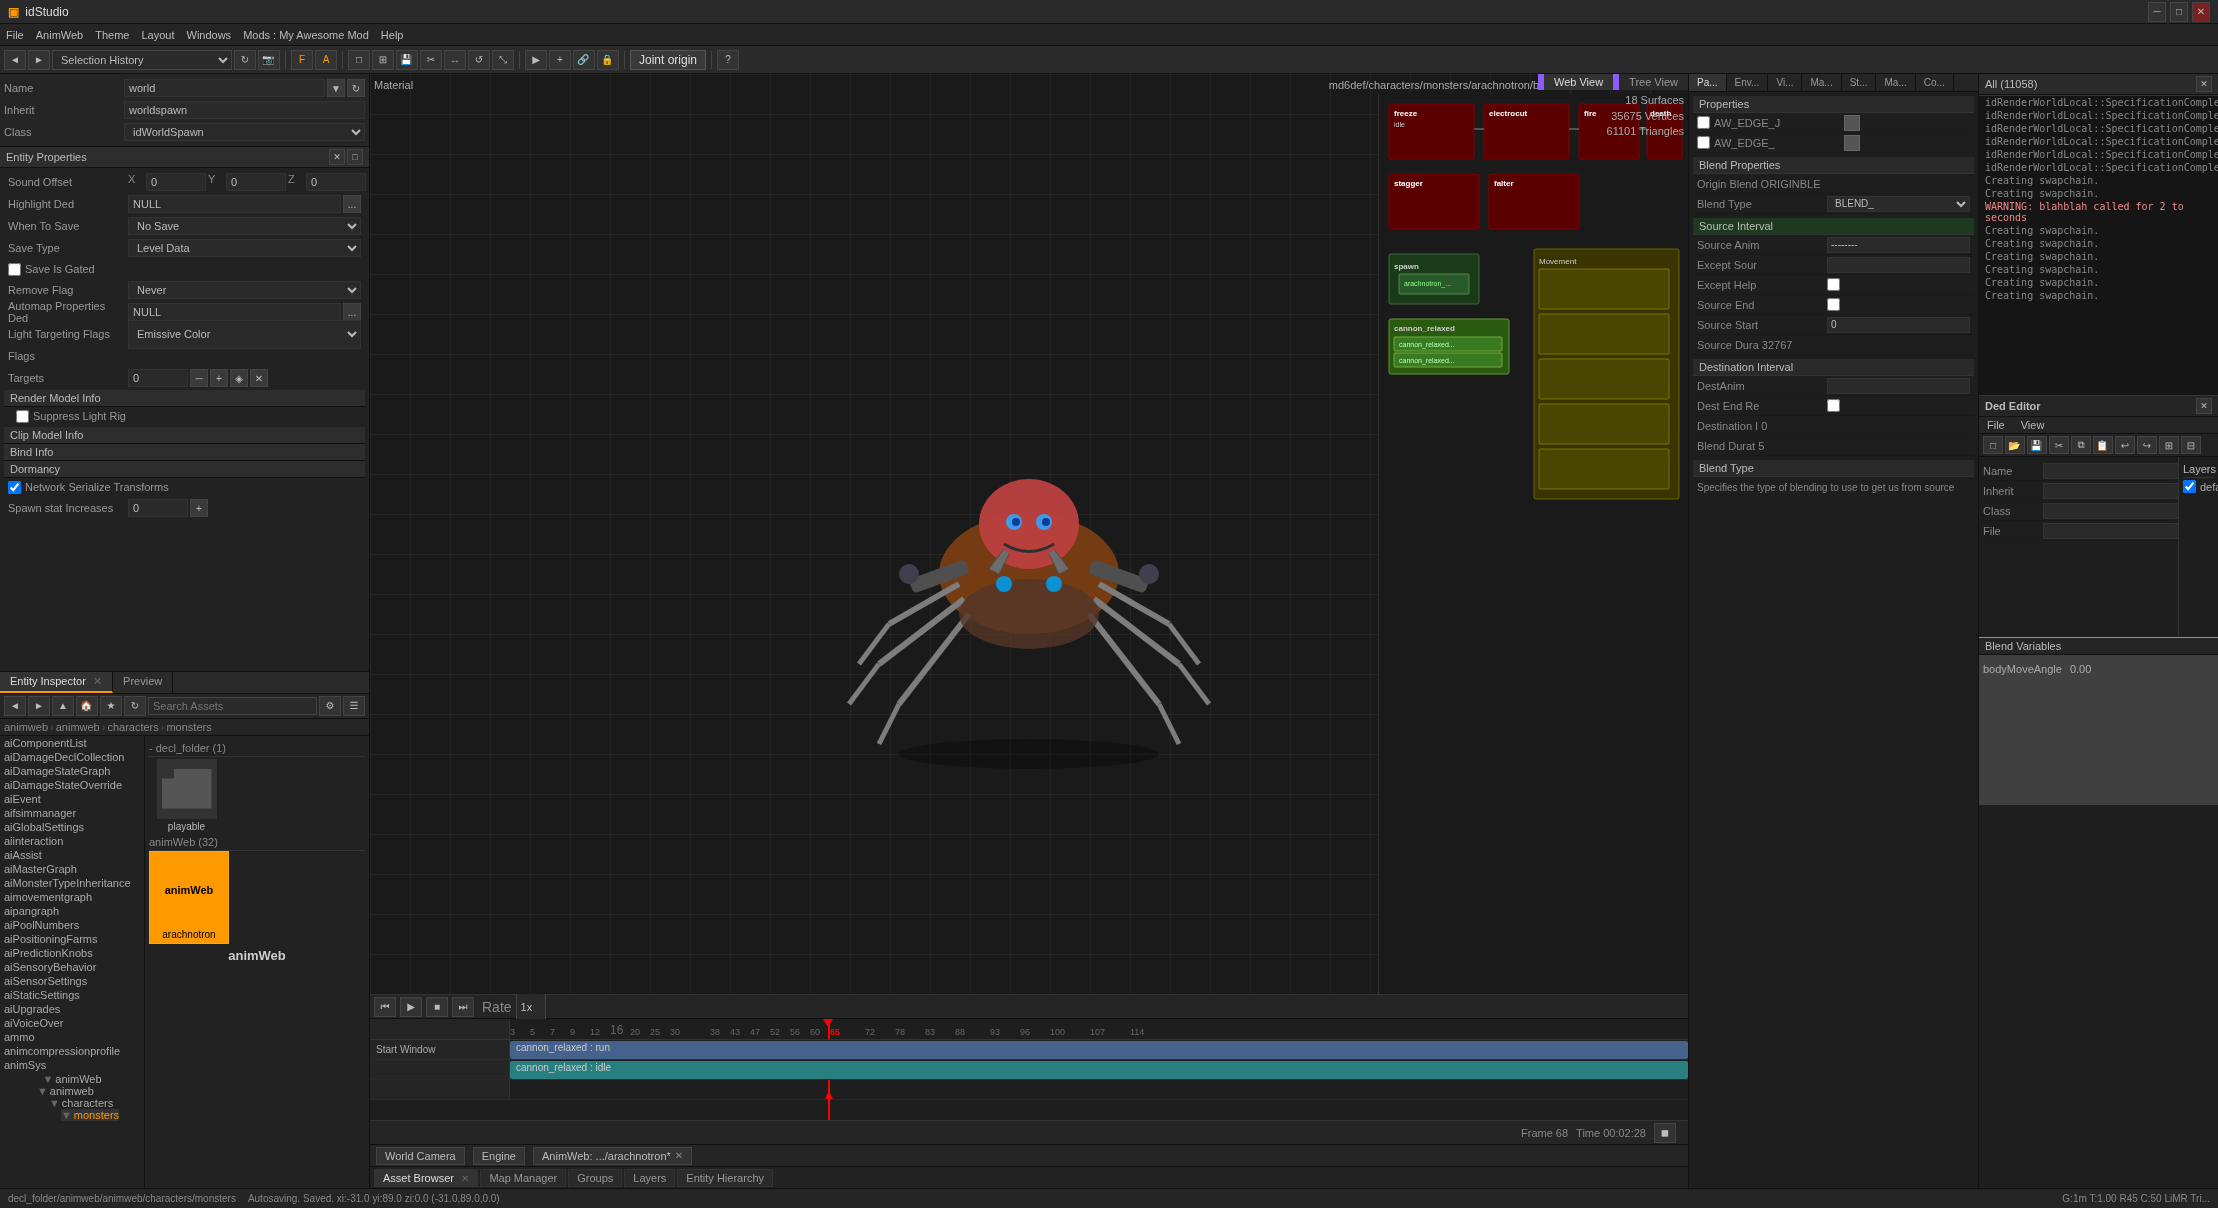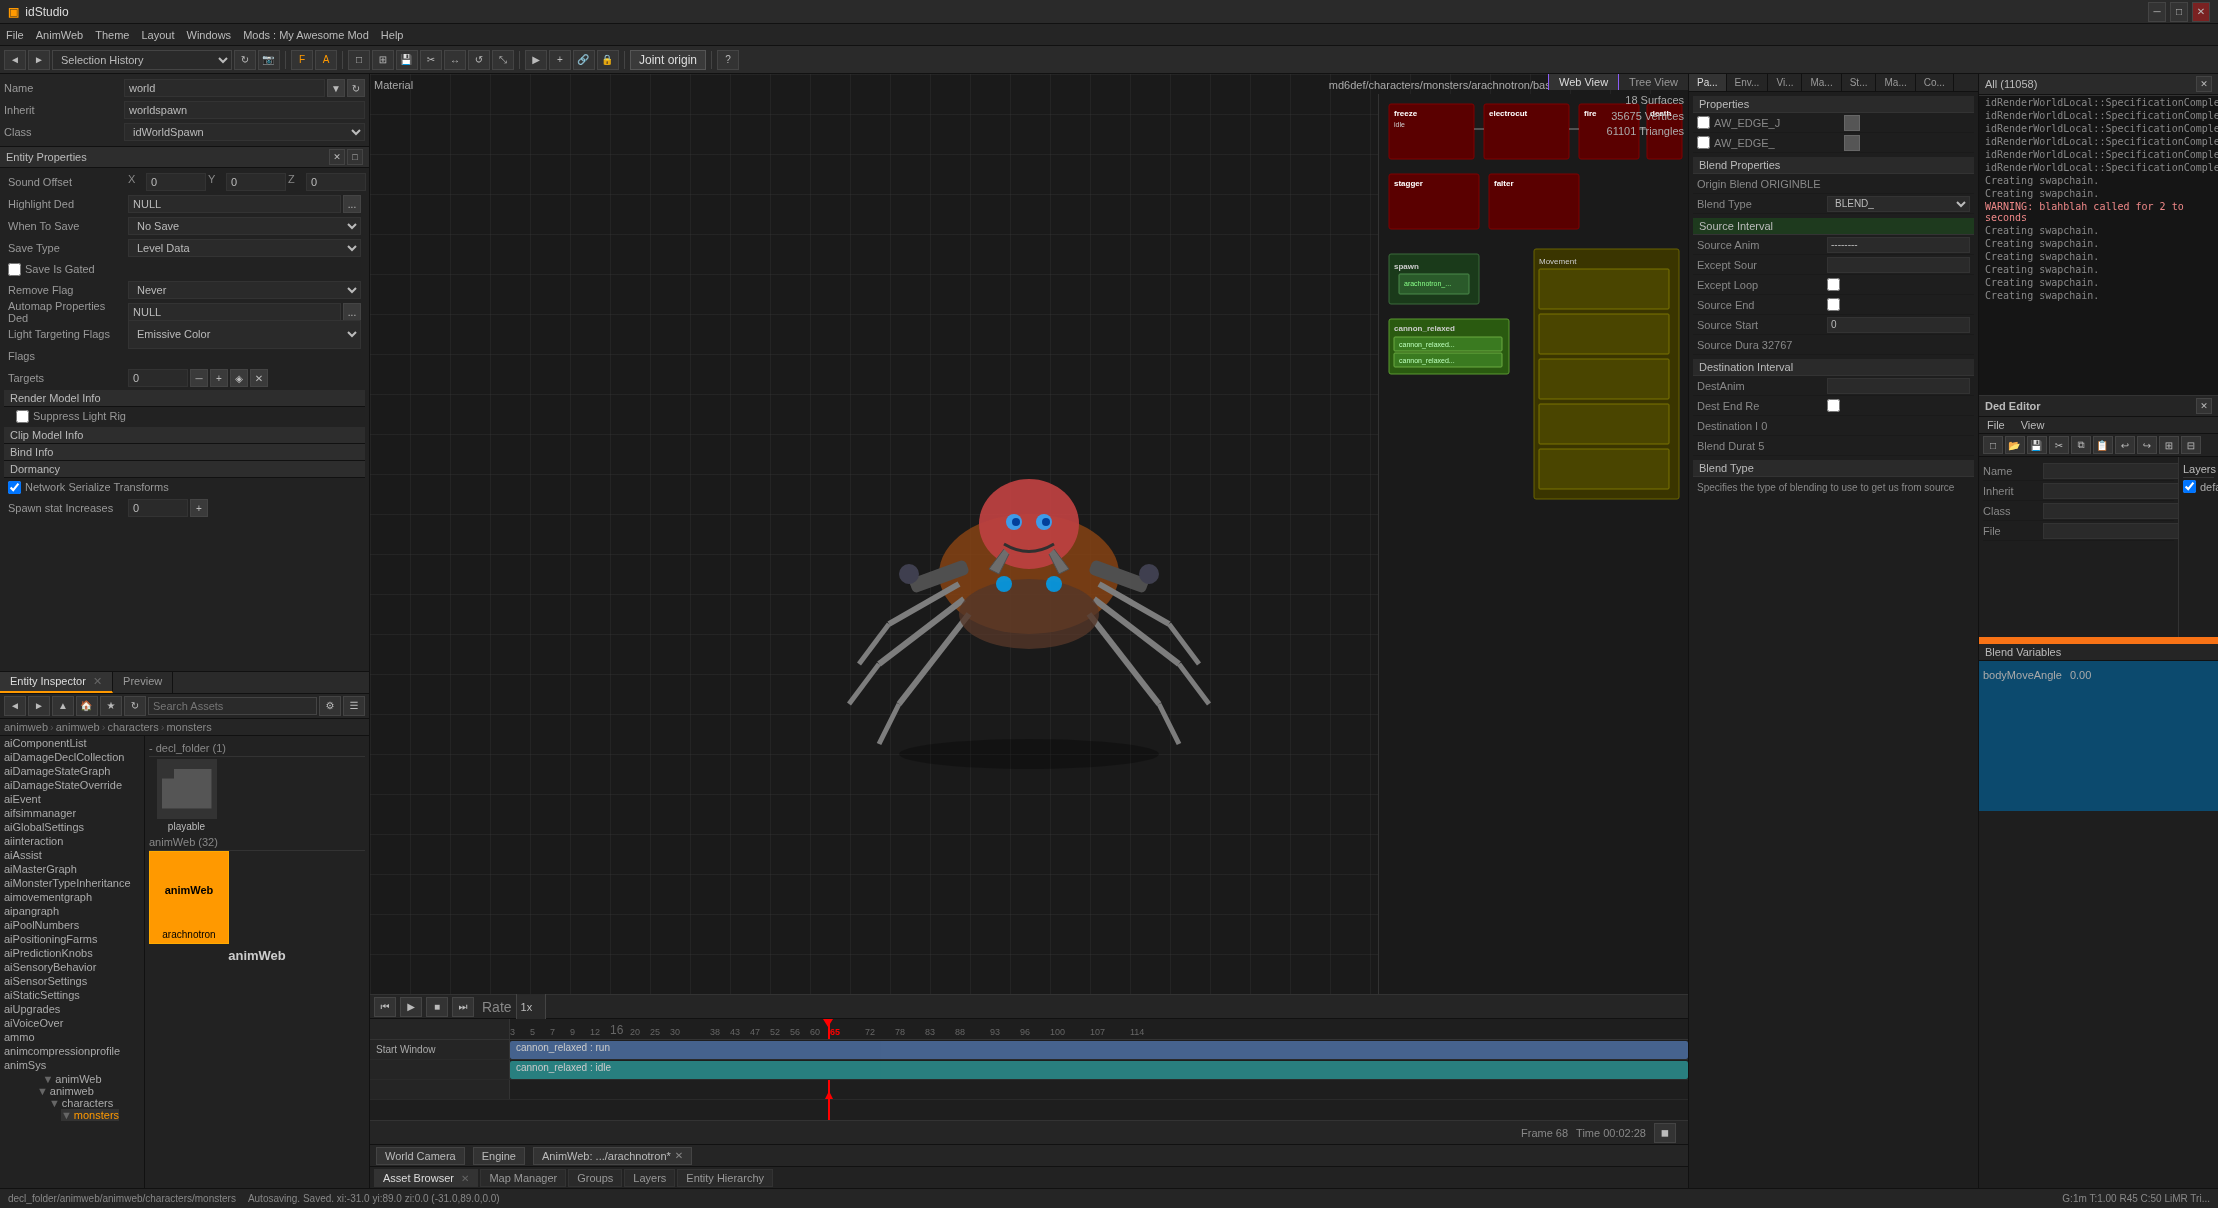--- a/index.html
+++ b/index.html
@@ -305,21 +305,21 @@
       top: 0; right: 0;
       display: flex;
       background: #2a2a2a;
       z-index: 3;
     }
     .view-tab {
       padding: 2px 10px;
       color: #999;
       cursor: pointer;
       font-size: 11px;
-      border-left: 1px solid #8b5cf6;
+      border-left: 6px solid #8b5cf6;
     }
     .view-tab.active { background: #333; color: #ddd; }
 
     
     #node-graph {
       position: absolute;
       top: 20px;
       right: 0;
       width: 310px;
       bottom: 0;
@@ -536,22 +536,22 @@
     .ded-row {
       display: flex;
       align-items: center;
       height: 20px;
       border-bottom: 1px solid #1a1a1a;
     }
     .ded-label { color: #888; font-size: 11px; width: 60px; flex-shrink: 0; }
     .ded-input { flex: 1; background: #2a2a2a; border: 1px solid #333; color: #bbb; height: 16px; font-size: 10px; padding: 0 3px; }
     
     #blend-variables {
-      background: #0c4a6e;
-      border-top: 7px solid #f97316;
+      background: #404040;
+      border-top: 1px solid #f97316;
     }
     #bv-header {
       background: #252525;
       color: #bbb;
       padding: 2px 6px;
       font-size: 11px;
       border-bottom: 1px solid #111;
     }
     #bv-content {
       padding: 4px;
@@ -1259,21 +1259,21 @@
         </div>
         <div class="prop-field-row">
           <span class="prop-field-label">Source Anim</span>
           <input type="text" class="prop-field-value" value="--------" style="">
         </div>
         <div class="prop-field-row">
           <span class="prop-field-label">Except Sour</span>
           <input type="text" class="prop-field-value" style="">
         </div>
         <div class="prop-field-row">
-          <span class="prop-field-label">Except Loop</span>
+          <span class="prop-field-label">Except Help</span>
           <input type="checkbox" style="">
         </div>
         <div class="prop-field-row">
           <span class="prop-field-label">Source End</span>
           <input type="checkbox" style="">
         </div>
         <div class="prop-field-row">
           <span class="prop-field-label">Source Start</span>
           <input type="text" class="prop-field-value" value="0" style="">
         </div>

